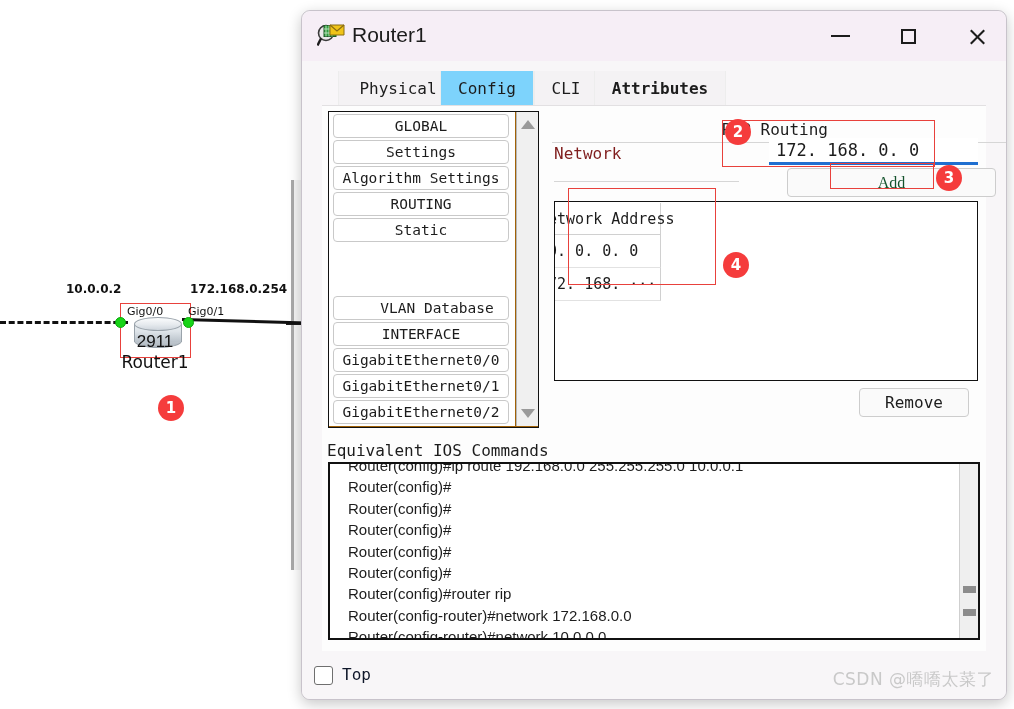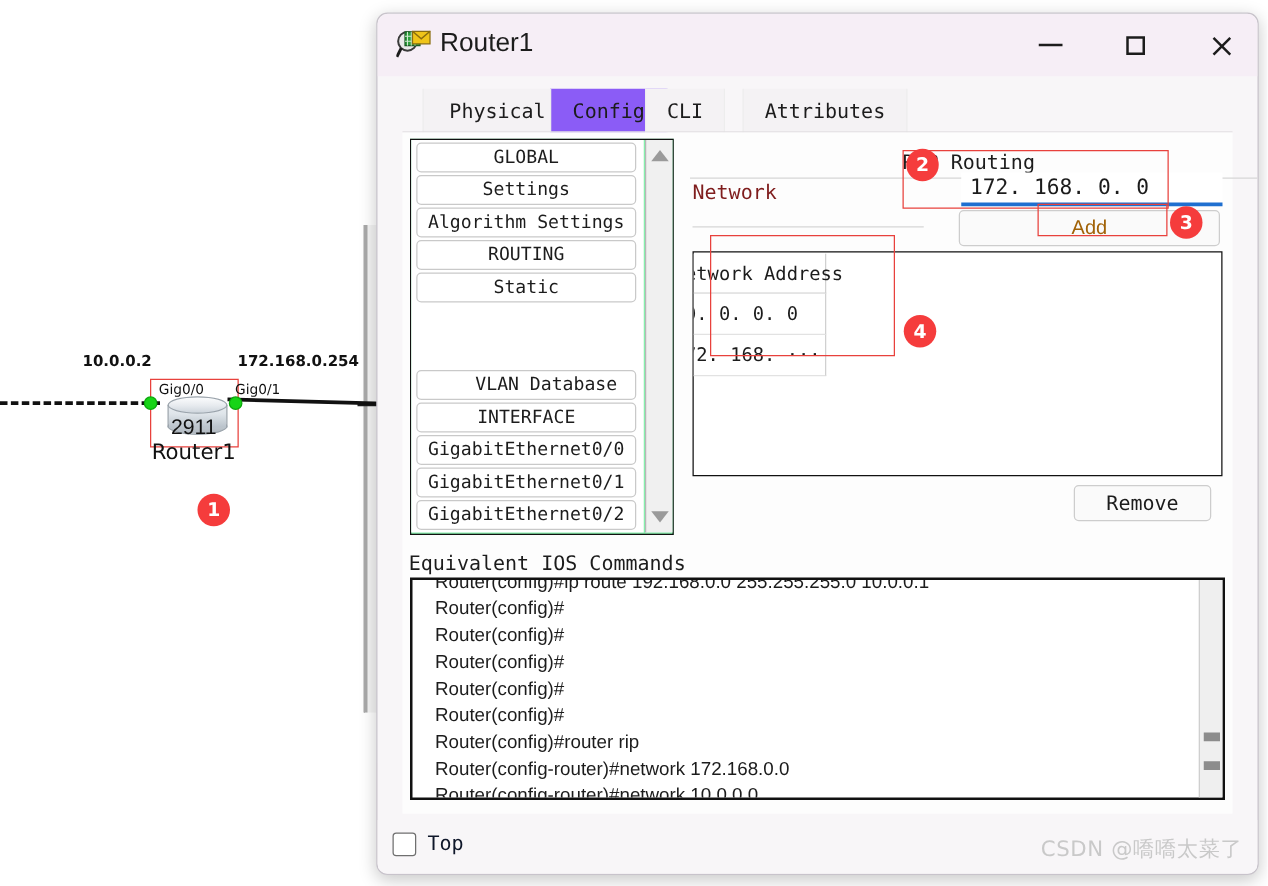--- a/index.html
+++ b/index.html
@@ -126,32 +126,32 @@
   .glyph-close:before { transform:rotate(45deg); }
   .glyph-close:after  { transform:rotate(-45deg); }
 
   
   .tabs { position:absolute; left:20px; top:60px; width:664px; height:35px; }
   .tab {
     position:absolute; top:0; height:35px; display:flex; align-items:center; justify-content:center;
     font-family:"DejaVu Sans Mono", monospace; font-size:16px; color:#1c1c1c;
     background:#f4f2f4; border-left:1px solid #ededed; border-right:1px solid #ededed;
   }
-  .tab.active { background:#8b5cf6; }
+  .tab.active { background:#7dd3fc; }
   .tab-underline {
     position:absolute; left:20px; top:94px; width:664px; height:1px; background:#e2e0e2;
   }
 
   
   .body { position:absolute; left:20px; top:95px; width:664px; height:545px; background:#fdfdfd; }
 
   
   .tree-wrap {
     position:absolute; left:6px; top:5px; width:211px; height:317px;
-    border:1.5px solid #111; background:#86efac; box-sizing:border-box;
+    border:1.5px solid #111; background:#a16207; box-sizing:border-box;
   }
   .tree-list { position:absolute; left:0; top:0; width:186px; height:314px; background:#fff; }
   .tree-item {
     position:absolute; left:4px; width:176px; height:24px;
     border:1px solid #c9c9c9; border-radius:4px; background:#fff;
     display:flex; align-items:center; justify-content:center;
     font-family:"DejaVu Sans Mono", monospace; font-size:14.5px; color:#1c1c1c;
     box-sizing:border-box; white-space:nowrap; overflow:hidden;
   }
   .tree-scroll {
@@ -176,23 +176,23 @@
     font-size:16px; color:#7f1d1d;
   }
   .net-input {
     position:absolute; left:447px; top:32px; width:209px; height:27px;
     background:#fff; border:none; border-bottom:3px solid #1f6fd0;
     font-family:"DejaVu Sans Mono", monospace; font-size:17px; color:#1c1c1c;
     padding-left:7px; box-sizing:border-box; outline:none;
   }
   .hr2 { position:absolute; left:232px; top:75px; width:185px; height:1px; background:#d6d6d6; }
   .add-btn {
-    position:absolute; left:445px; top:62px; width:209px; height:29px;
+    position:absolute; left:465px; top:62px; width:209px; height:29px;
     background:#fafafa; border:1px solid #cdcdcd; border-radius:4px;
-    font-family:Liberation Sans, sans-serif; font-size:16px; color:#a16207;
+    font-family:Liberation Serif, serif; font-size:16px; color:#14532d;
     display:flex; align-items:center; justify-content:center; box-sizing:border-box;
   }
 
   .list-panel {
     position:absolute; left:232px; top:95px; width:424px; height:180px;
     background:#fff; border:1.5px solid #111; box-sizing:border-box; overflow:hidden;
   }
   .net-table { position:absolute; left:-24px; top:1px; width:130px; }
   .nt-head {
     height:32px; border-bottom:1px solid #d0d0d0; border-right:1px solid #d0d0d0;
@@ -311,22 +311,22 @@
         <div class="glyph-max"></div>
       </div>
       <div class="win-btn win-close">
         <div class="glyph-close"></div>
       </div>
     </div>
 
     <div class="tabs">
       <div class="tab" style="left:16px; width:118px;">Physical</div>
       <div class="tab active" style="left:118px; width:92px;">Config</div>
-      <div class="tab" style="left:194px; width:62px;">CLI</div>
-      <div class="tab" style="left:272px; width:130px;">Attributes</div>
+      <div class="tab" style="left:212px; width:62px;">CLI</div>
+      <div class="tab" style="left:272px; width:130px;font-weight:bold;">Attributes</div>
     </div>
     <div class="tab-underline"></div>
 
     <div class="body">
 
       <div class="tree-wrap">
         <div class="tree-list">
           <div class="tree-item" style="top:2px;">GLOBAL</div>
           <div class="tree-item" style="top:54px;">Algorithm Settings</div>
           <div class="tree-item" style="top:28px;">Settings</div>

